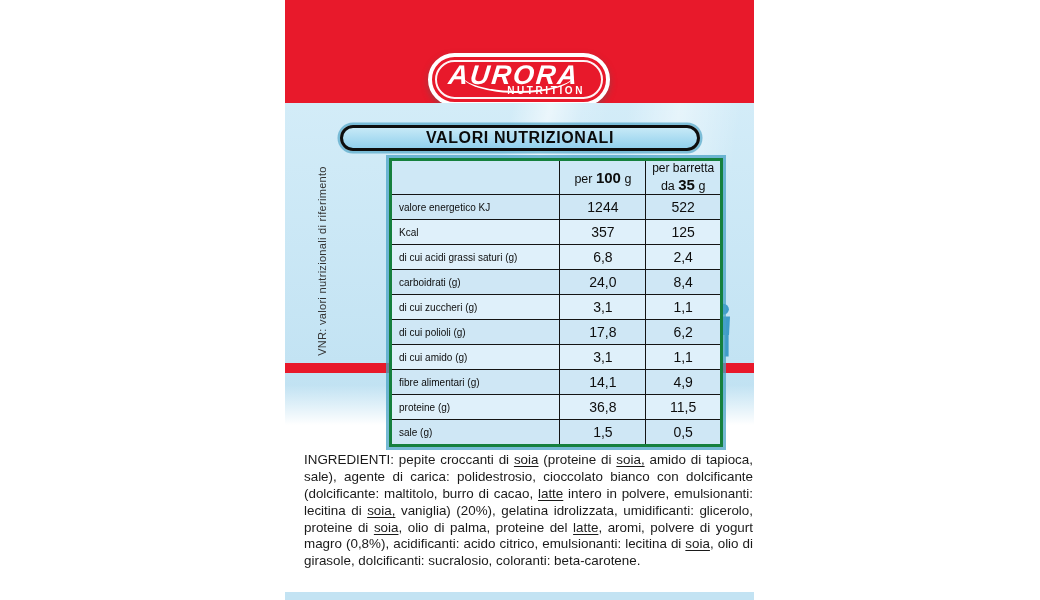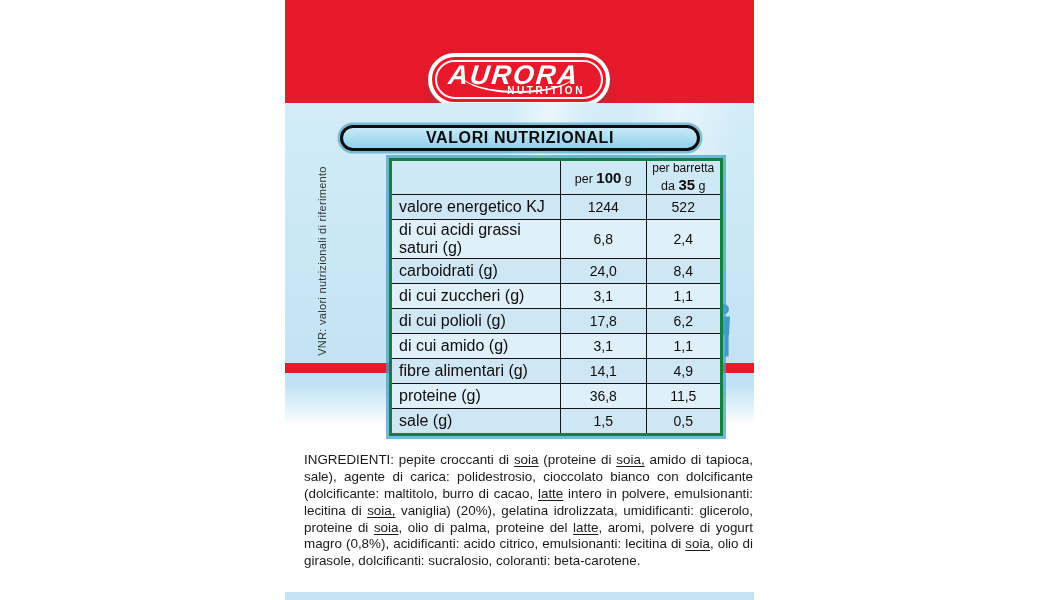--- a/index.html
+++ b/index.html
@@ -64,21 +64,21 @@
   
   .ntable{
     position:absolute;left:68px;top:158px;width:334px;border-collapse:collapse;
     background:#d2eaf7;border:3px solid #15803d;
     box-shadow:0 0 0 3px rgba(72,162,197,.75);
     margin-left:36px;
   }
   .ntable td,.ntable th{border:1px solid #141414;padding:0;}
   .ntable th{height:33px;background:#cfe8f6;font-weight:normal;vertical-align:middle;}
   .ntable td{height:22px;}
-  .ntable .lbl{padding:1px 3px 1px 7px;font-size:16px;color:#0d0d0d;text-align:left;}
+  .ntable .lbl{padding:1px 3px 1px 7px;font-size:10px;color:#0d0d0d;text-align:left;}
   .ntable .num{font-size:14px;color:#0d0d0d;text-align:center;}
   .ntable tr.odd td{background:#cfe7f5;}
   .ntable tr.even td{background:#dff0fa;}
   .col-l{width:172px;} .col-m{width:87px;} .col-r{width:75px;}
   .hdr{font-size:12.5px;color:#0d0d0d;text-align:center;line-height:1.15;}
   .hdr b{font-size:15px;}
   .hdr .small{font-size:12px;display:block;}
 
   
   .tidyman{position:absolute;left:412px;top:302px;width:40px;height:57px;}
@@ -140,20 +140,25 @@
             <span>da </span><b>35</b><span> g</span>
           </div>
         </th>
       </tr>
       <tr class="odd">
         <td class="lbl">valore energetico KJ</td>
         <td class="num">1244</td>
         <td class="num">522</td>
       </tr>
       <tr class="even">
+        <td class="lbl">Kcal</td>
+        <td class="num">357</td>
+        <td class="num">125</td>
+      </tr>
+      <tr class="even">
         <td class="lbl">di cui acidi grassi saturi (g)</td>
         <td class="num">6,8</td>
         <td class="num">2,4</td>
       </tr>
       <tr class="odd">
         <td class="lbl">carboidrati (g)</td>
         <td class="num">24,0</td>
         <td class="num">8,4</td>
       </tr>
       <tr class="even">

